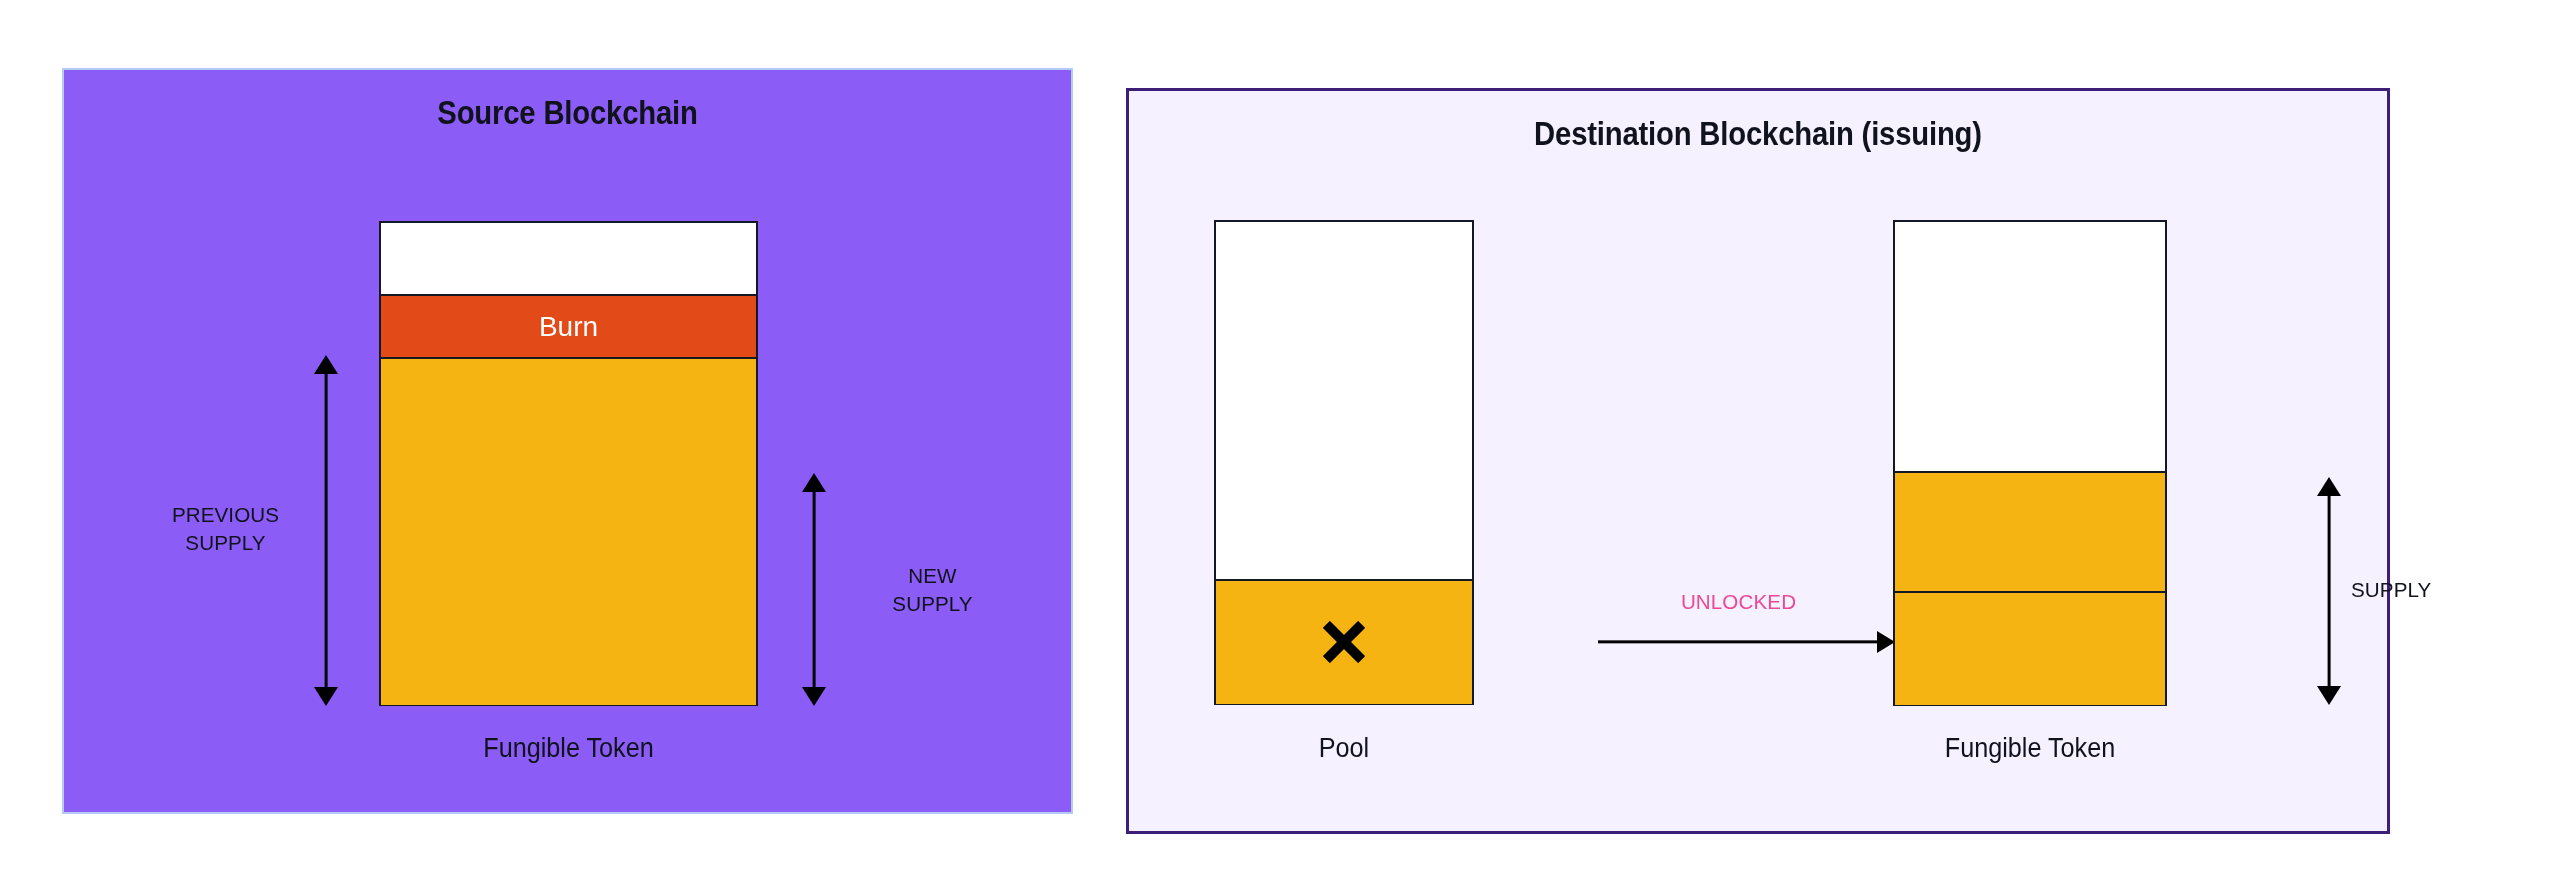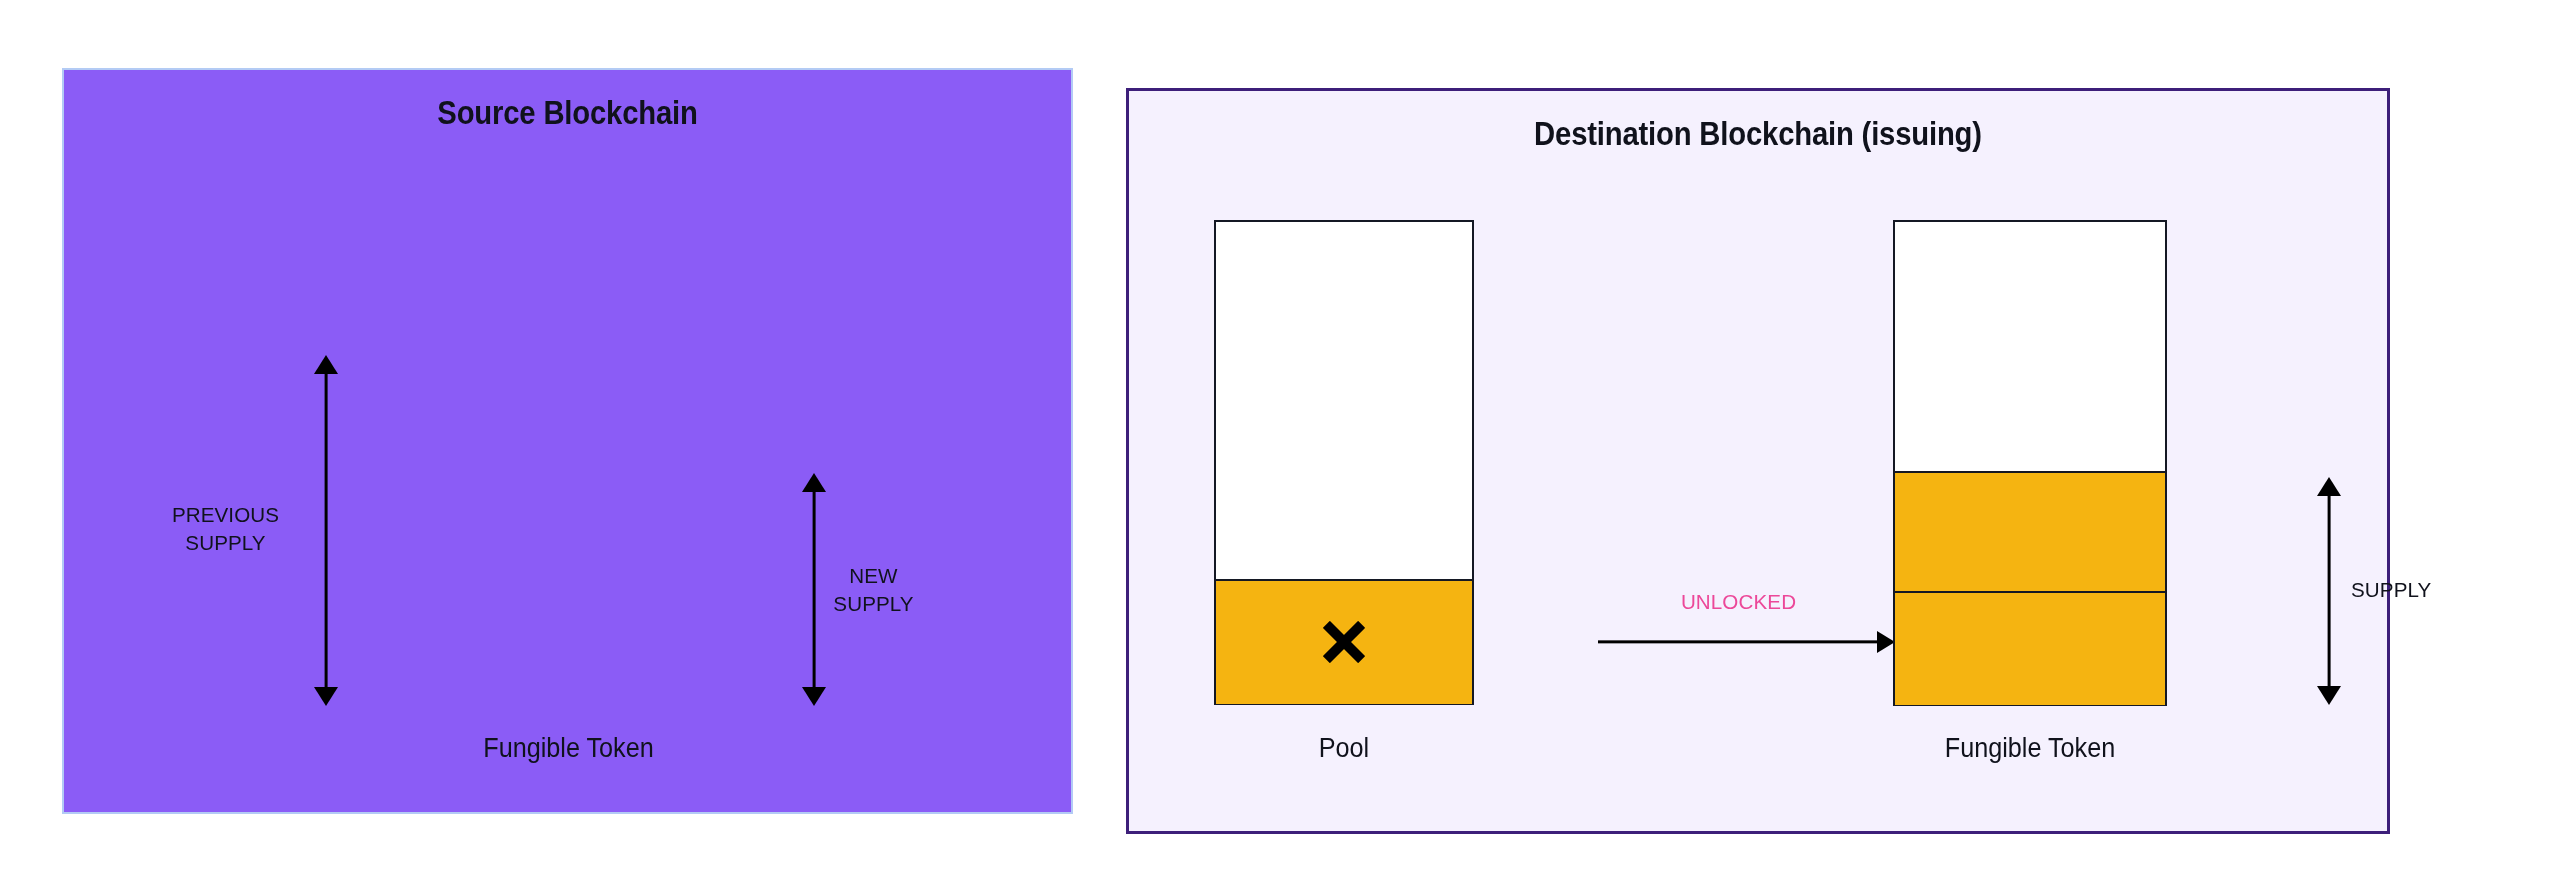--- a/index.html
+++ b/index.html
@@ -80,36 +80,42 @@
 </style>
 </head>
 <body>
 
 <div class="stage">
 
   <div class="panel" id="panel-source">
     <div class="panel-title">Source Blockchain</div>
   </div>
 
+  <div class="bar" id="bar-source">
+    <div class="seg" id="seg-burn">
+      <div class="seg-label" style="top:16.7px;">Burn</div>
+    </div>
+    <div class="seg" id="seg-source-supply"></div>
+  </div>
   <div class="bar-caption" style="left:379px;top:732px;width:379px;">Fungible Token</div>
 
   <div class="vmeasure" style="left:313px;top:355px;width:25.6px;height:351px;">
     <div class="head up"></div>
     <div class="shaft" style="top:12.2px;height:326px;"></div>
     <div class="head down"></div>
   </div>
   <div class="measure-label" style="left:142px;top:501px;width:167px;">PREVIOUS
 SUPPLY</div>
 
   <div class="vmeasure" style="left:801px;top:473px;width:25.6px;height:233px;">
     <div class="head up"></div>
     <div class="shaft" style="top:12.2px;height:208px;"></div>
     <div class="head down"></div>
   </div>
-  <div class="measure-label" style="left:801px;top:562px;width:145px;">NEW
+  <div class="measure-label" style="left:860px;top:562px;width:145px;">NEW
 SUPPLY</div>
 
   <div class="panel" id="panel-dest">
     <div class="panel-title">Destination Blockchain (issuing)</div>
   </div>
 
   <div class="bar" id="bar-pool">
     <div class="seg" id="seg-pool-locked"></div>
   </div>
   <div class="xmark" style="left:1320px;top:618px;">

